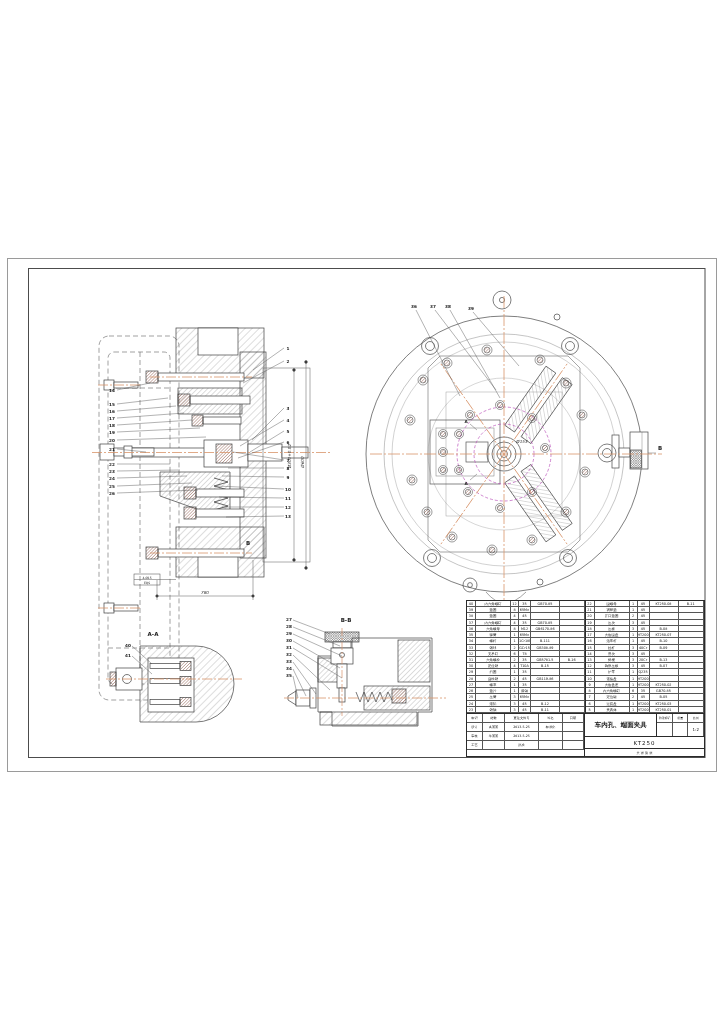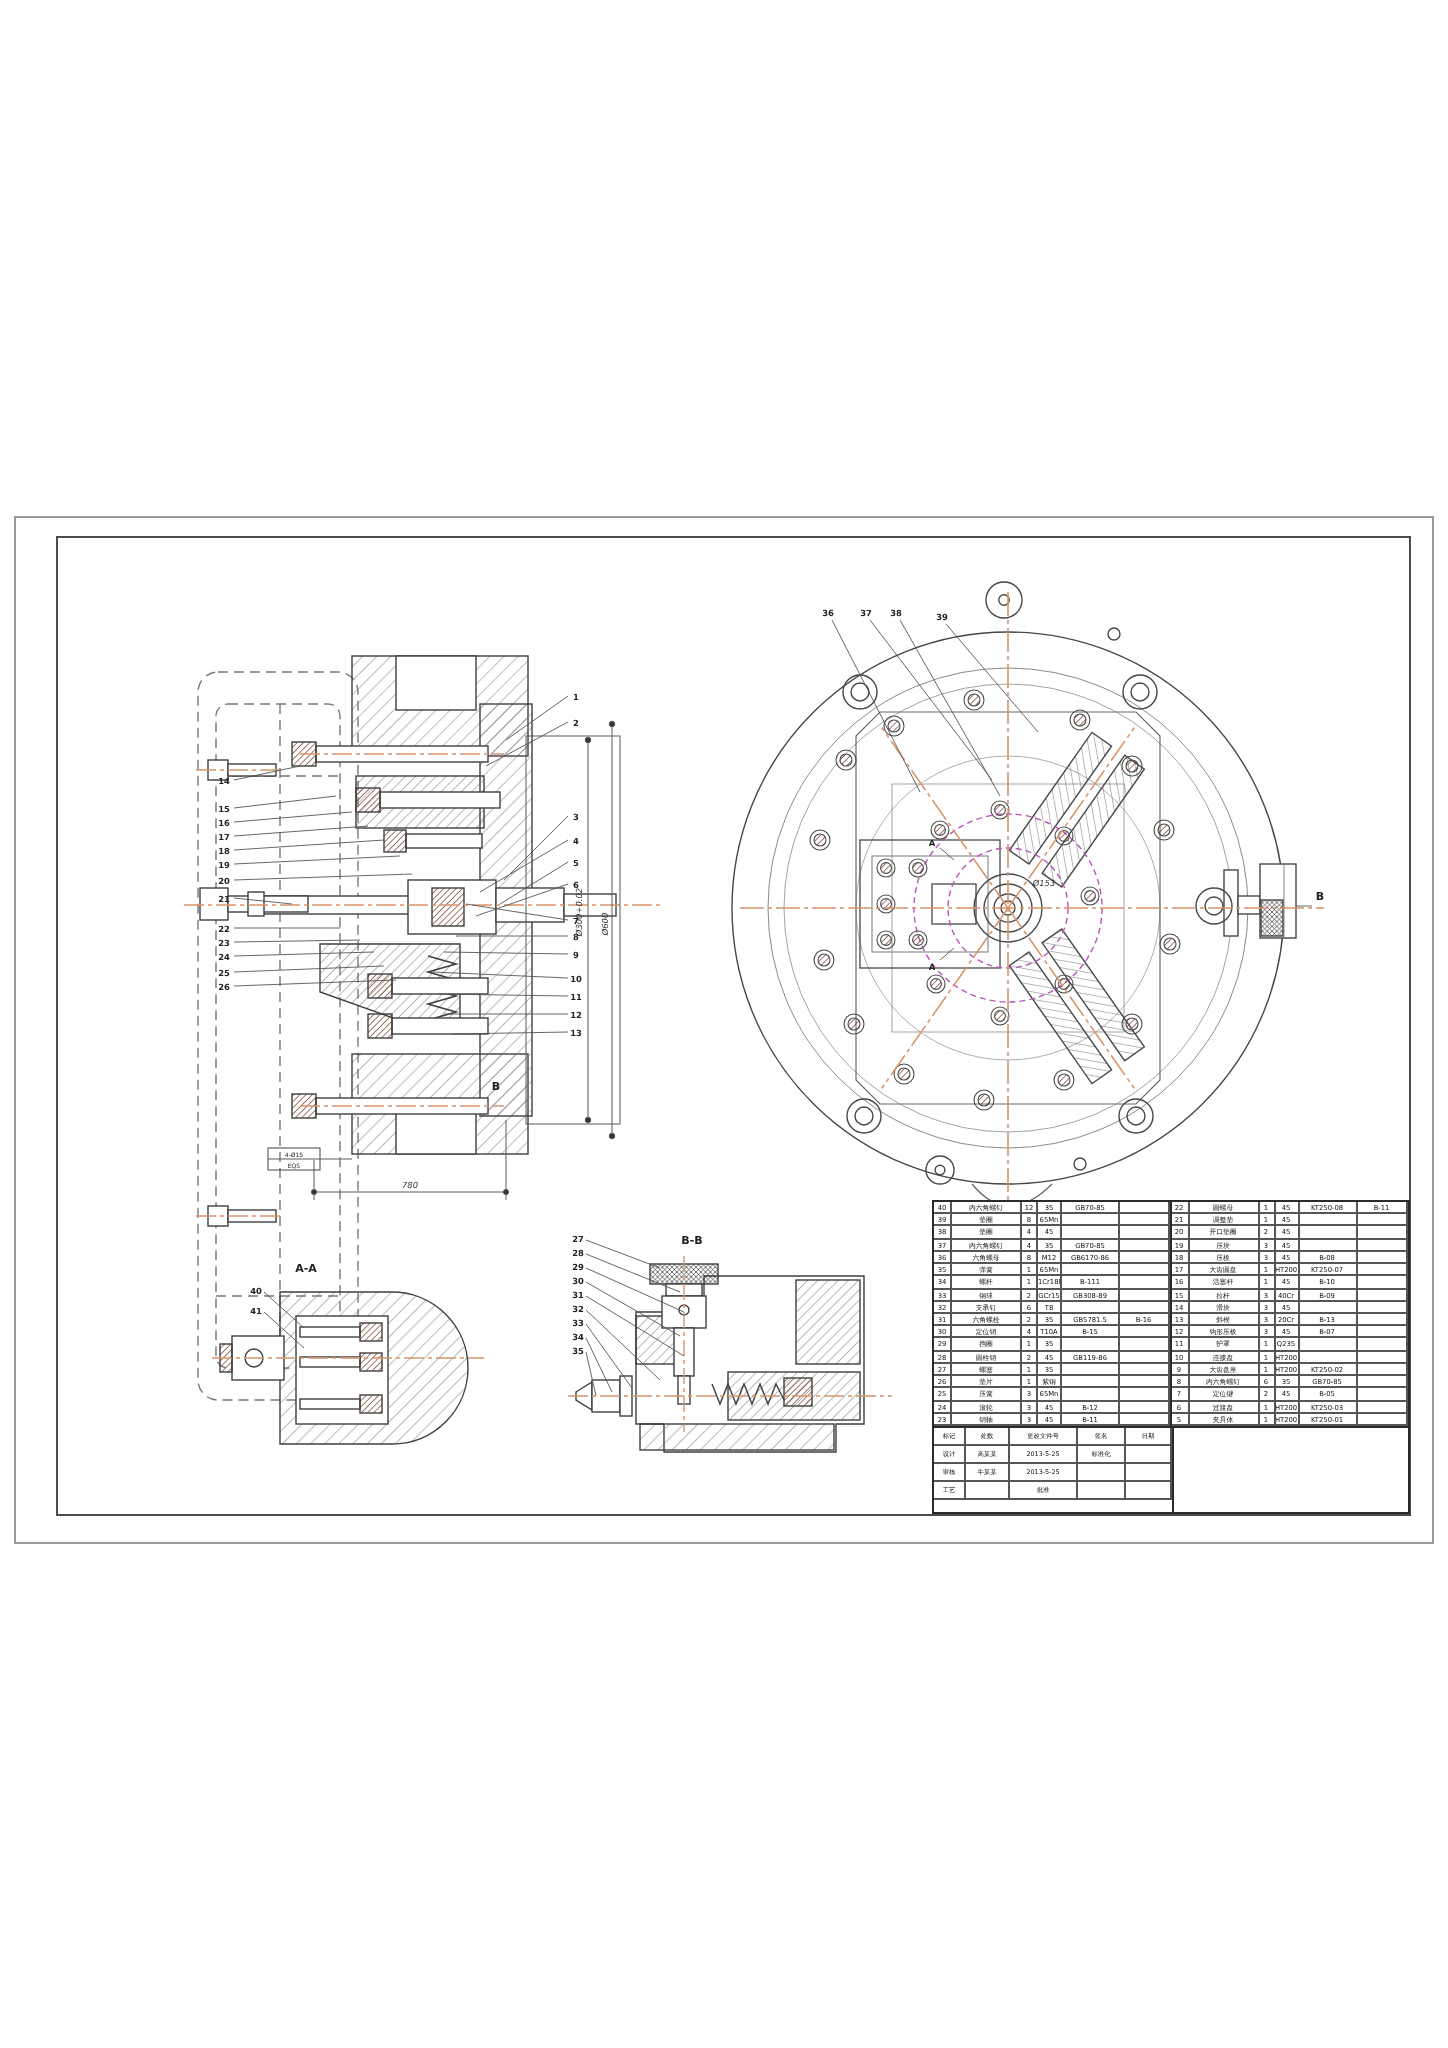--- a/index.html
+++ b/index.html
@@ -763,16 +763,35 @@
             <div class="sign-cell"></div>
           </div>
           <div class="sign-row">
             <div class="sign-cell">工艺</div>
             <div class="sign-cell"></div>
             <div class="sign-cell">批准</div>
             <div class="sign-cell"></div>
             <div class="sign-cell"></div>
           </div>
         </div>
+    <div class="tb-right">
+      <div class="tb-r1">
+        <div class="tb-title">车内孔、端面夹具</div>
+        <div class="tb-stage">
+          <div class="tb-stagelabels">
+            <div>阶段标记</div>
+            <div>质量</div>
+            <div>比例</div>
+          </div>
+          <div class="tb-stagevals">
+            <div></div>
+            <div></div>
+            <div>1:2</div>
+          </div>
+        </div>
+      </div>
+      <div class="tb-no">KT250</div>
+      <div class="tb-sheet">共 张 第 张</div>
+    </div>
   </div>
 </div>
 
 </div>
 
 </body></html>

